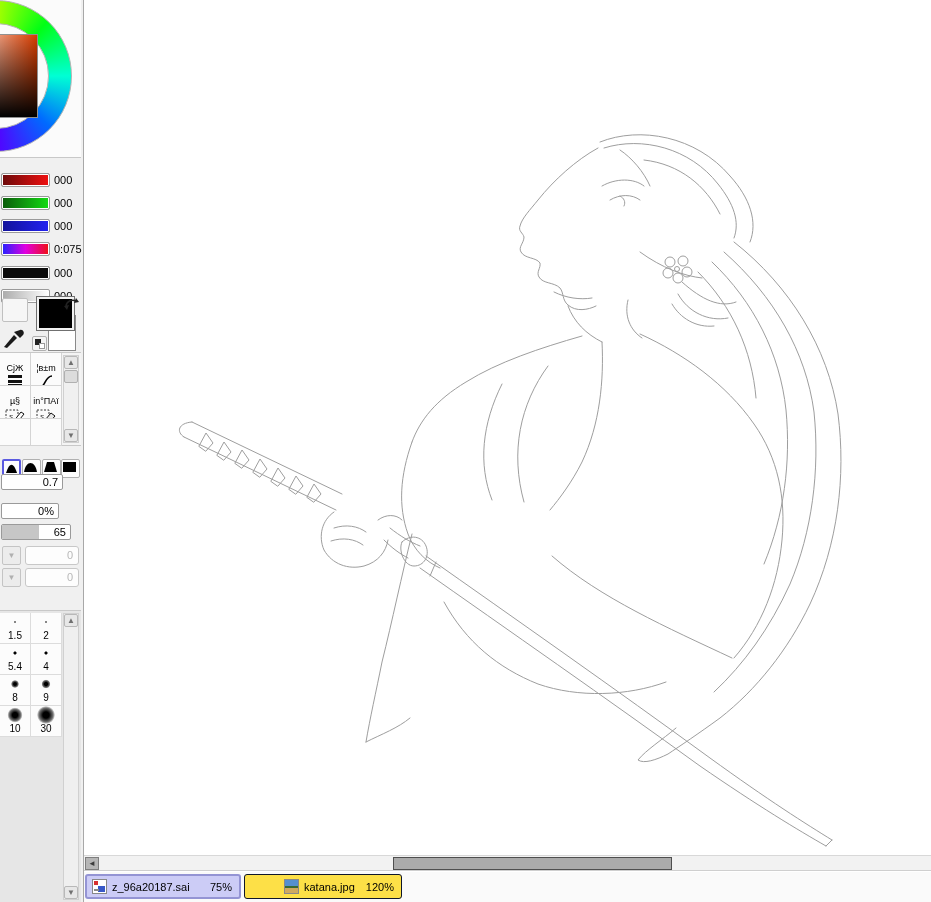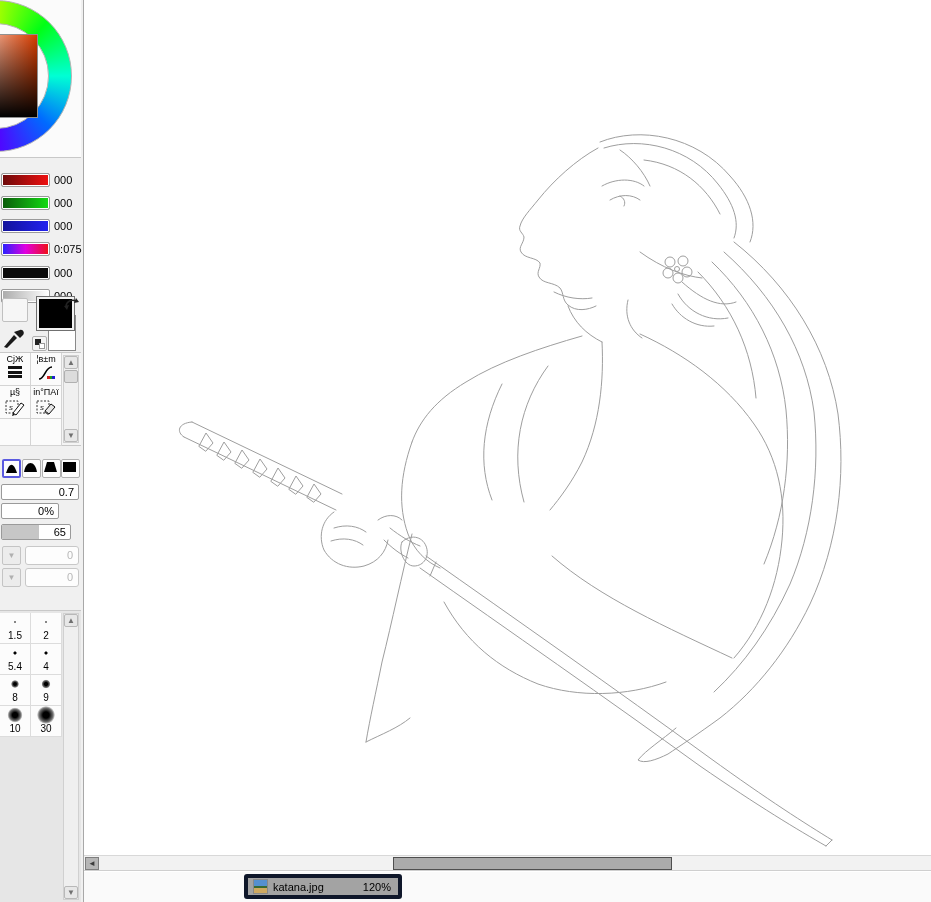--- a/index.html
+++ b/index.html
@@ -54,21 +54,21 @@
                border:1px solid #b0b0b0; border-radius:2px; }
   .reset-black { position:absolute; left:2px; top:2px; width:6px; height:6px; background:#222; }
   .reset-white { position:absolute; left:6px; top:6px; width:6px; height:6px; background:#fff; border:1px solid #999; }
 
   
   .tools { position:absolute; left:0; top:352px; width:81px; height:94px; background:#f4f4f4;
            border-top:1px solid #c8c8c8; border-bottom:1px solid #c8c8c8; }
   .tool-cell { position:absolute; width:31px; height:33px; background:#fbfbfb;
                border-right:1px solid #d4d4d4; border-bottom:1px solid #d4d4d4;
                text-align:center; overflow:hidden; }
-  .tool-label { display:block; font-size:9px; line-height:11px; margin-top:1px; white-space:nowrap; }
+  .tool-label { display:block; font-size:9px; line-height:11px; margin-top:10px; white-space:nowrap; }
   .tool-ico { display:block; margin:1px auto 0; }
   .menu-lines { width:14px; height:12px; display:inline-block;
                 background:linear-gradient(#111 0 3px, transparent 3px 4.5px,
                            #111 4.5px 7.5px, transparent 7.5px 9px, #111 9px 12px); }
   .vscroll { position:absolute; right:2px; top:2px; width:16px; bottom:2px; background:#f0f0f0;
              border:1px solid #d0d0d0; }
   .sb-btn { position:absolute; left:0; width:14px; height:13px; background:#e7e7e7;
             border:1px solid #b8b8b8; border-radius:2px; color:#707070; font-size:8px;
             line-height:11px; text-align:center; }
   .sb-thumb { position:absolute; left:0; width:14px; background:#dcdcdc; border:1px solid #b0b0b0; border-radius:2px; }
@@ -111,21 +111,21 @@
   .hs-left { position:absolute; left:1px; top:1px; width:14px; height:13px; background:#b6b6b6;
              border:1px solid #7e7e7e; color:#3c3c3c; font-size:8px; line-height:12px; text-align:center; }
   .hs-thumb { position:absolute; left:309px; top:1px; width:279px; height:13px; background:#ababab;
               border:1px solid #4f4f4f; }
 
   
   .tabbar { position:absolute; left:84px; top:872px; width:847px; height:30px; background:#fafafa; }
   .doc-tab { position:absolute; top:2px; height:25px; border-radius:3px; display:flex;
              align-items:center; cursor:default; }
   .tab-active { left:1px; width:156px; background:#ccccf6; border:2px solid #9494d4; }
-  .tab-idle { left:160px; width:158px; background:#a3a3a3; border:4px solid #0f172a; }
+  .tab-idle { left:160px; width:158px; background:#fde047; border:1px solid #0f172a;padding-left:34px; }
   .tab-ico { width:15px; height:15px; margin:0 5px 0 5px; flex:0 0 auto; border:1px solid #888;
              position:relative; background:#fff; }
   .sai-ico .r { position:absolute; left:1px; top:1px; width:4px; height:4px; background:#d83030; }
   .sai-ico .b { position:absolute; right:1px; bottom:1px; width:7px; height:6px; background:#3858c8; }
   .sai-ico .l { position:absolute; left:1px; bottom:2px; width:5px; height:2px; background:#888; }
   .jpg-ico { background:linear-gradient(to bottom,#5590d0 0 48%, #3a6a34 48% 60%, #cfa960 60% 100%); }
   .tab-title { flex:1 1 auto; white-space:nowrap; overflow:hidden; }
   .tab-zoom { flex:0 0 auto; margin-right:7px; }
 </style>
 </head>
@@ -254,21 +254,21 @@
         <svg width="15" height="13" viewBox="0 0 15 13">
             <path d="M1,12 L4,2 L11,2 L14,12 Z" fill="#000"></path>
           </svg>
       </div>
       <div class="shape-btn" style="left:61px">
         <svg width="15" height="13" viewBox="0 0 15 13">
             <rect x="1" y="2" width="13" height="10" fill="#000"></rect>
           </svg>
       </div>
 
-      <div class="vbar" style="top:38px;width:78px">
+      <div class="vbar" style="top:28px;width:62px">
         <span class="vbar-txt">0.7</span>
       </div>
       <div class="vbar" style="top:57px;width:58px">
         <span class="vbar-txt">0%</span>
       </div>
       <div class="vbar" style="top:78px;width:70px">
         <span class="vbar-fill" style="width:55%"></span>
         <span class="vbar-txt">65</span>
       </div>
 
@@ -393,20 +393,29 @@
       </g>
     </svg>
   </div>
 
   <div class="hscroll">
     <div class="hs-left">◄</div>
     <div class="hs-thumb"></div>
   </div>
 
   <div class="tabbar">
+    <div class="doc-tab tab-active">
+      <span class="tab-ico sai-ico">
+        <span class="r"></span>
+          <span class="b"></span>
+          <span class="l"></span>
+      </span>
+      <span class="tab-title">z_96a20187.sai</span>
+      <span class="tab-zoom">75%</span>
+    </div>
     <div class="doc-tab tab-idle">
       <span class="tab-ico jpg-ico"></span>
       <span class="tab-title">katana.jpg</span>
       <span class="tab-zoom">120%</span>
     </div>
   </div>
 
 </div>
 
 </body></html>

